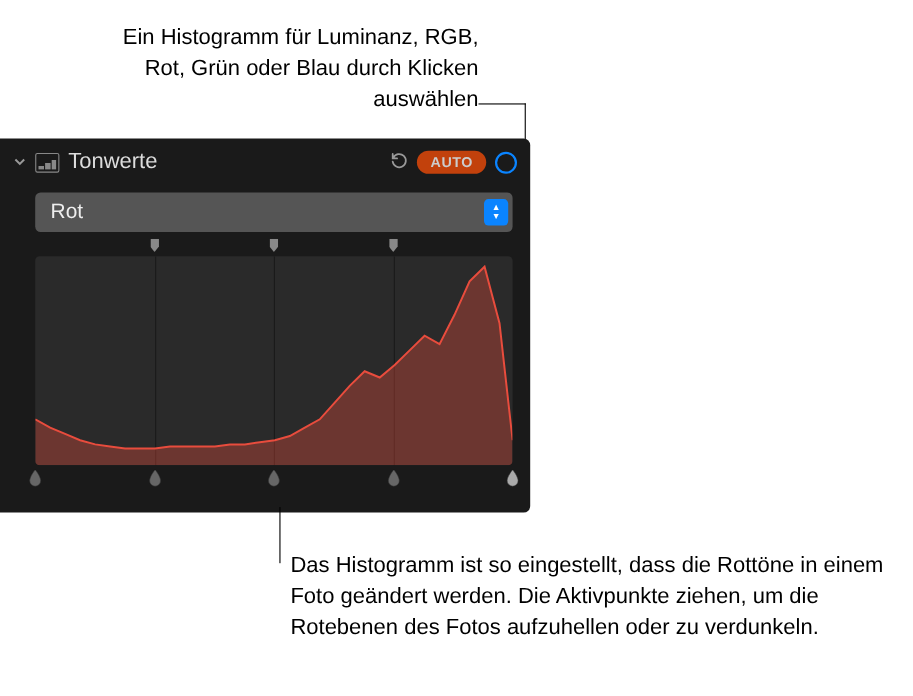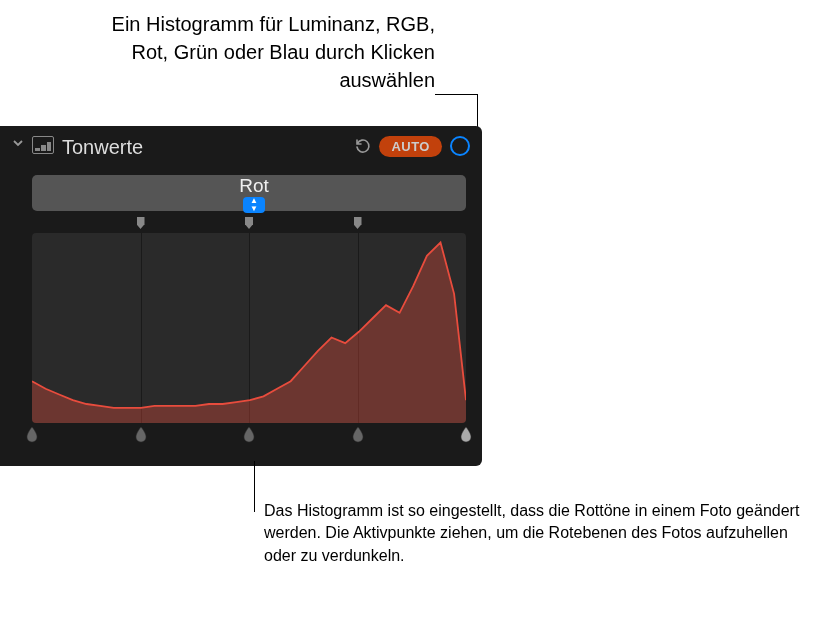--- a/index.html
+++ b/index.html
@@ -9,34 +9,34 @@
     }
     body {
       font-family: -apple-system, BlinkMacSystemFont, "Helvetica Neue", Arial, sans-serif;
       background: #fff;
       width: 830px;
       height: 633px;
       position: relative;
     }
     .annotation-top {
       position: absolute;
-      top: 10px;
+      top: 20px;
       left: 75px;
       width: 360px;
       text-align: right;
       font-size: 20px;
       line-height: 1.4;
       color: #000;
     }
     .annotation-bottom {
       position: absolute;
       top: 500px;
       left: 264px;
       width: 542px;
-      font-size: 16px;
+      font-size: 20px;
       line-height: 1.4;
       color: #000;
     }
     .callout-line-top {
       position: absolute;
       top: 94px;
       left: 435px;
       width: 43px;
       height: 124px;
       border-top: 1px solid #000;
@@ -55,21 +55,21 @@
       top: 126px;
       left: 0;
       width: 482px;
       height: 340px;
       background: #1a1a1a;
       border-radius: 0 6px 6px 0;
       overflow: hidden;
     }
     .panel-header {
       display: flex;
-      align-items: flex-start;
+      align-items: center;
       padding: 10px 12px 8px 12px;
       gap: 8px;
     }
     .disclosure {
       color: #999;
       font-size: 14px;
     }
     .hist-icon {
       width: 22px;
       height: 18px;
@@ -119,21 +119,20 @@
     }
     .channel-select {
       margin: 8px 16px 4px 32px;
       background: #555;
       border-radius: 5px;
       display: flex;
       align-items: center;
       height: 36px;
       padding: 0 4px 0 14px;
       position: relative;
-      flex-direction: column;
     }
     .channel-label {
       color: #eee;
       font-size: 19px;
       flex: 1;
     }
     .select-arrows {
       background: #0a84ff;
       border-radius: 4px;
       width: 22px;

